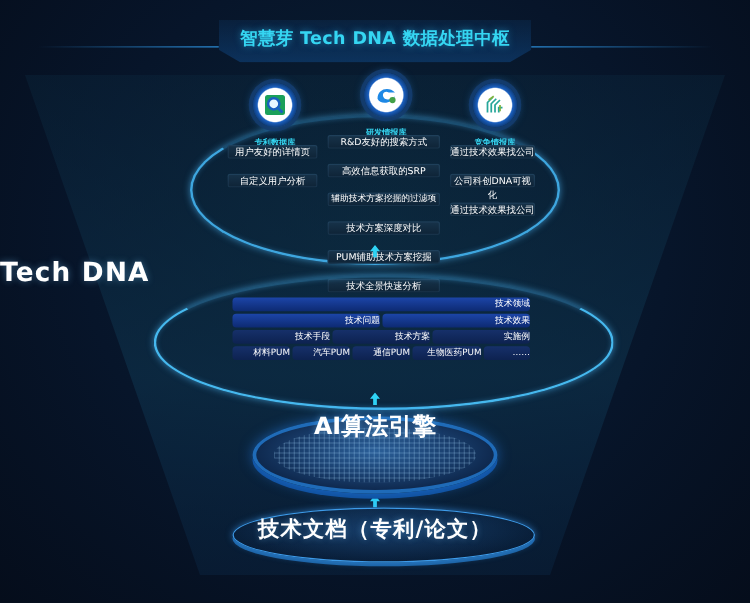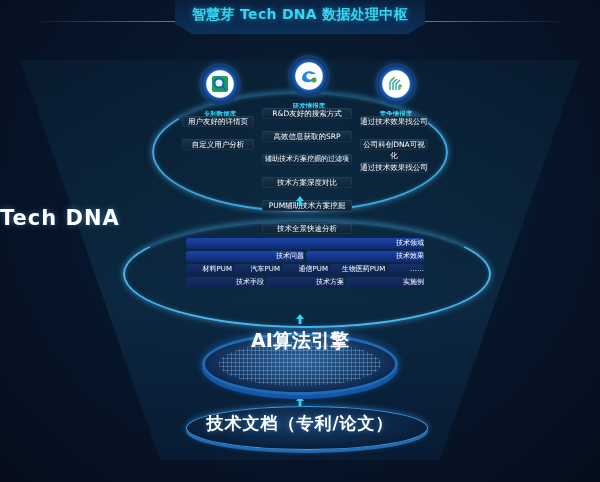--- a/index.html
+++ b/index.html
@@ -1,20 +1,20 @@
 <!DOCTYPE html>
 <html><head>
 <meta charset="utf-8">
 <style>
 *{box-sizing:border-box;margin:0;padding:0}
 body{width:600px;height:482px;overflow:hidden;background:#06101f;font-family:"DejaVu Sans",sans-serif;position:relative;color:#fff}
 .stage{position:absolute;left:0;top:0;width:600px;height:482px;overflow:hidden;
 background:radial-gradient(ellipse at 50% 40%,#0a2336 0%,#07152a 55%,#050d1b 100%)}
 .funnel{position:absolute;left:0;top:0;width:600px;height:482px;pointer-events:none}
-.header{position:absolute;left:0;top:0;width:600px;height:34px}
+.header{position:absolute;left:0;top:16px;width:600px;height:34px}
 .header-band{position:absolute;left:175px;top:0;width:250px;height:34px;
 background:linear-gradient(180deg,rgba(20,90,160,0.15),rgba(15,70,130,0.55));
 clip-path:polygon(0 0,100% 0,100% 70%,93% 100%,7% 100%,0 70%)}
 .header-line{position:absolute;top:21px;height:1px;background:linear-gradient(90deg,rgba(40,140,220,0),#2a8bd6)}
 .header-title{position:absolute;left:0;width:600px;top:6px;text-align:center;font-size:14px;font-weight:bold;color:#35d6f2;letter-spacing:0.3px;text-shadow:0 0 6px rgba(50,200,255,0.5)}
 .ring{position:absolute;border-radius:50%;border:2px solid #3aa8e0;box-shadow:0 0 6px rgba(80,190,255,0.6),inset 0 0 4px rgba(80,190,255,0.3)}
 .ring-top{left:152px;top:92px;width:296px;height:120px;border-color:#3ea6df;border-top-color:rgba(60,160,220,0.35)}
 .ring-mid{left:123px;top:220px;width:368px;height:108px;border-color:#46b8ee;border-top-color:rgba(70,170,230,0.35)}
 .db{position:absolute;text-align:center}
 .db-icon{width:36px;height:36px;border-radius:50%;margin:0 auto;background:radial-gradient(circle,#fff 52%,#1a5fbf 56%,#0f3d7a 70%,#0a2a55 100%);
@@ -136,30 +136,30 @@
   <div class="techdna-title">Tech DNA</div>
   <div class="grid">
     <div class="grow">
       <div class="gcell">技术领域</div>
     </div>
     <div class="grow">
       <div class="gcell">技术问题</div>
       <div class="gcell">技术效果</div>
     </div>
     <div class="grow">
+      <div class="gcell dark">技术手段</div>
+      <div class="gcell dark">技术方案</div>
+      <div class="gcell dark">实施例</div>
+    </div>
+    <div class="grow">
       <div class="gcell dark">材料PUM</div>
       <div class="gcell dark">汽车PUM</div>
       <div class="gcell dark">通信PUM</div>
       <div class="gcell dark" style="flex:1.2">生物医药PUM</div>
       <div class="gcell dark" style="flex:0.8">……</div>
-    </div>
-    <div class="grow">
-      <div class="gcell dark">技术手段</div>
-      <div class="gcell dark">技术方案</div>
-      <div class="gcell dark">实施例</div>
     </div>
   </div>
 
   <div class="ai-disc">
     <div class="ai-mesh"></div>
   </div>
   <div class="ai-title">AI算法引擎</div>
 
   <div class="doc-disc"></div>
   <div class="doc-title">技术文档（专利/论文）</div>

